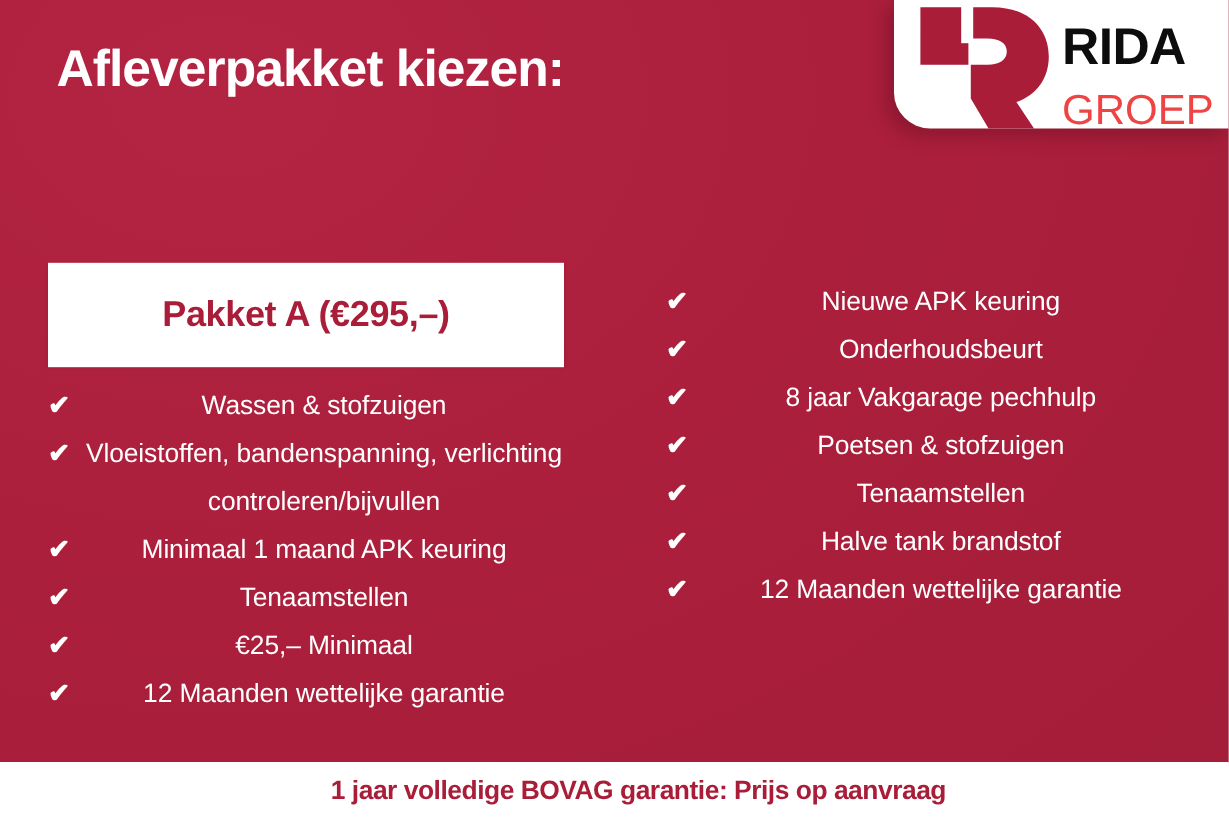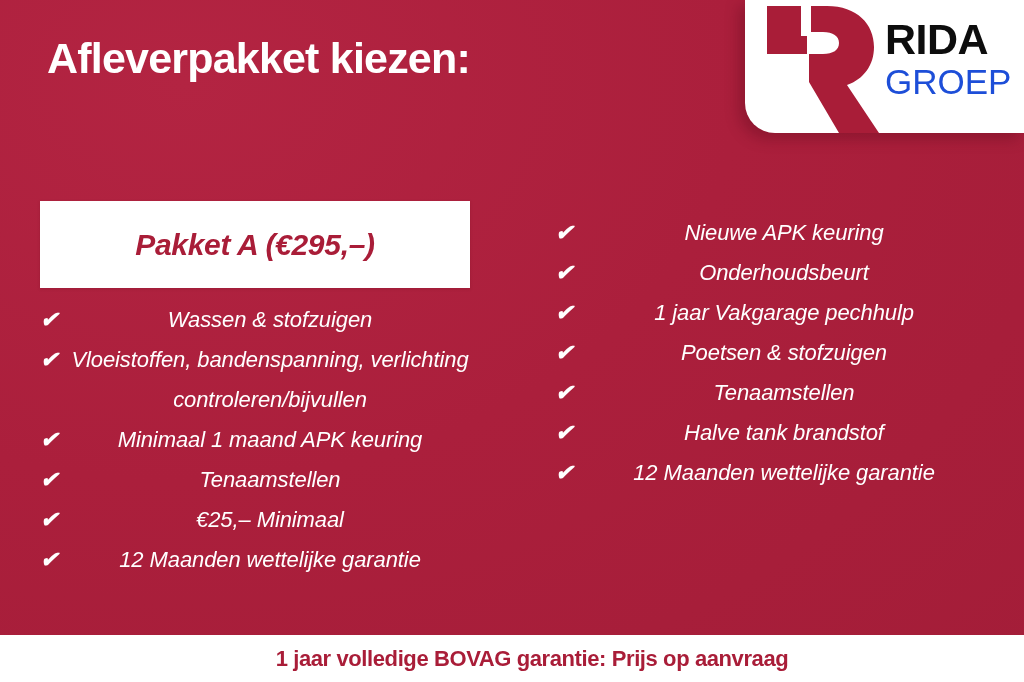--- a/index.html
+++ b/index.html
@@ -21,21 +21,21 @@
     background: radial-gradient(120% 130% at 18% 12%, #b32442 0%, #ab1f3c 45%, #a31d38 100%);
     overflow: hidden;
   }
 
   
   #logo-panel {
     position: absolute;
     top: 0;
     left: 745px;
     width: 279px;
-    height: 133px;
+    height: 107px;
     background: #ffffff;
     border-bottom-left-radius: 30px;
     box-shadow: -6px 6px 14px rgba(90, 10, 25, 0.35);
     display: flex;
     align-items: center;
     overflow: hidden;
   }
   #logo-mark {
     position: absolute;
     left: 16px;
@@ -52,44 +52,43 @@
   .logo-rida {
     font-size: 43px;
     font-weight: bold;
     color: #0d0d0d;
     letter-spacing: -0.5px;
     line-height: 1;
     font-family: "Liberation Sans", sans-serif;
   }
   .logo-groep {
     font-size: 35px;
-    color: #1d4ed8;
+    color: #ef4444;
     letter-spacing: 0px;
     line-height: 1.05;
-    margin-top: 3px;
+    margin-top: 13px;
     font-family: "Liberation Sans", sans-serif;
   }
 
   
   #page-title {
     position: absolute;
     left: 47px;
     top: 34px;
     font-size: 43px;
     font-weight: bold;
     color: #ffffff;
     letter-spacing: -0.8px;
     white-space: nowrap;
   }
 
   
   .package-col {
     position: absolute;
-    top: 201px;
-    font-style: italic;
+    top: 219px;
   }
   #package-a { left: 40px; width: 430px; }
   #package-b { left: 555px; width: 428px; }
 
   .package-header {
     background: #ffffff;
     height: 87px;
     display: flex;
     align-items: center;
     justify-content: center;
@@ -210,21 +209,21 @@
       <li class="feature-item">
         <span class="check-icon">✔</span>
         <span class="feature-text">Nieuwe APK keuring</span>
       </li>
       <li class="feature-item">
         <span class="check-icon">✔</span>
         <span class="feature-text">Onderhoudsbeurt</span>
       </li>
       <li class="feature-item">
         <span class="check-icon">✔</span>
-        <span class="feature-text">1 jaar Vakgarage pechhulp</span>
+        <span class="feature-text">8 jaar Vakgarage pechhulp</span>
       </li>
       <li class="feature-item">
         <span class="check-icon">✔</span>
         <span class="feature-text">Poetsen &amp; stofzuigen</span>
       </li>
       <li class="feature-item">
         <span class="check-icon">✔</span>
         <span class="feature-text">Tenaamstellen</span>
       </li>
       <li class="feature-item">

